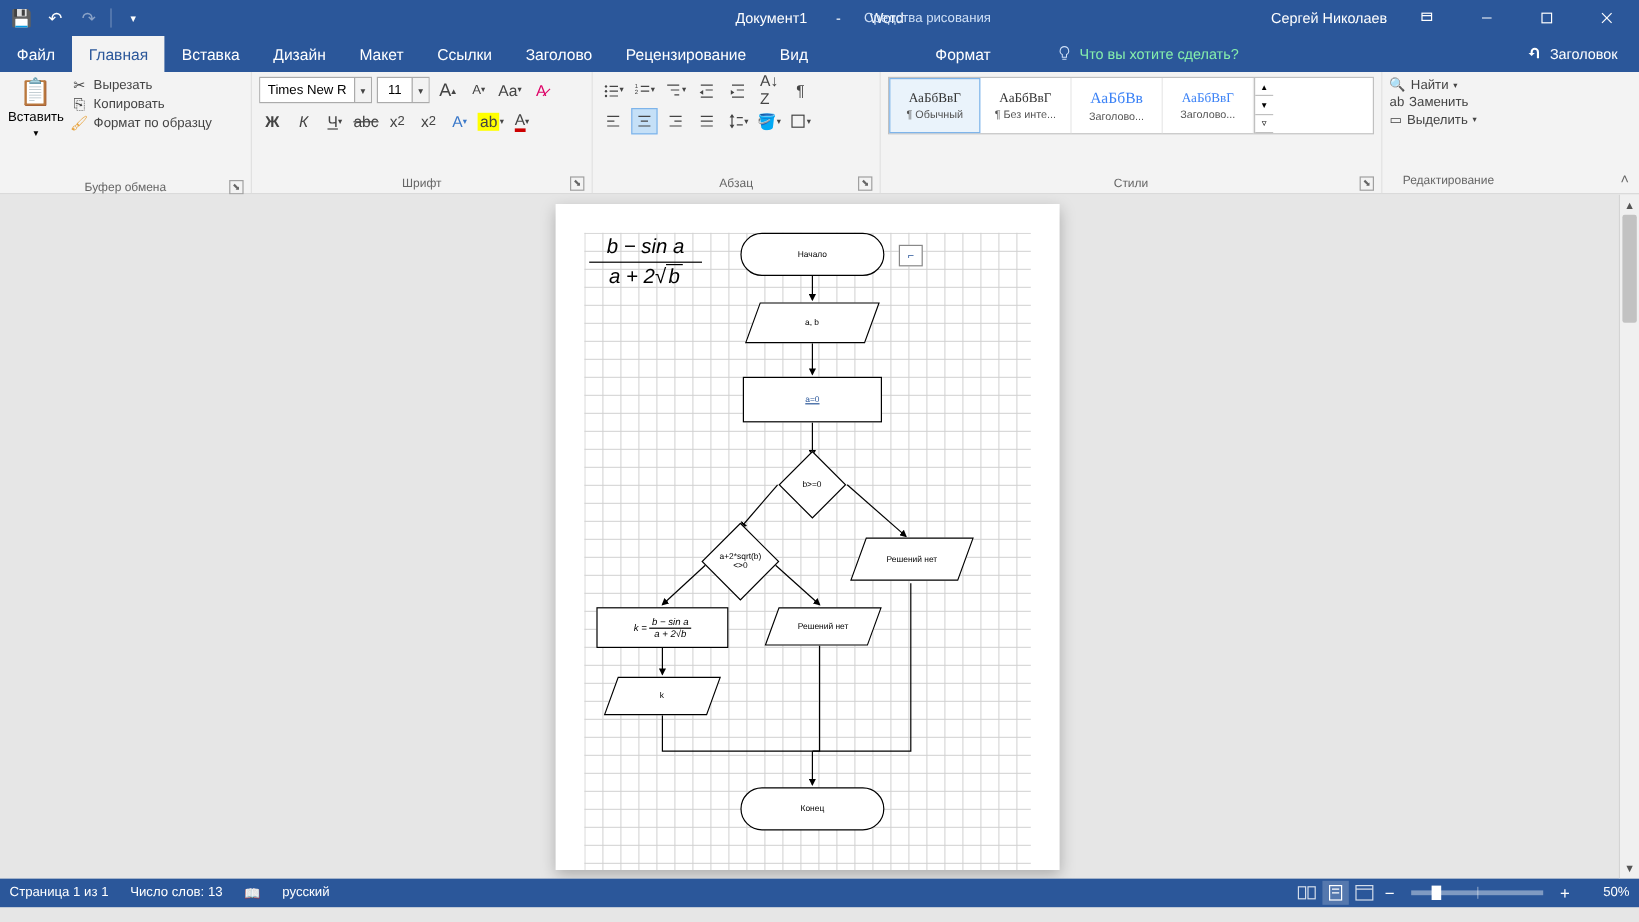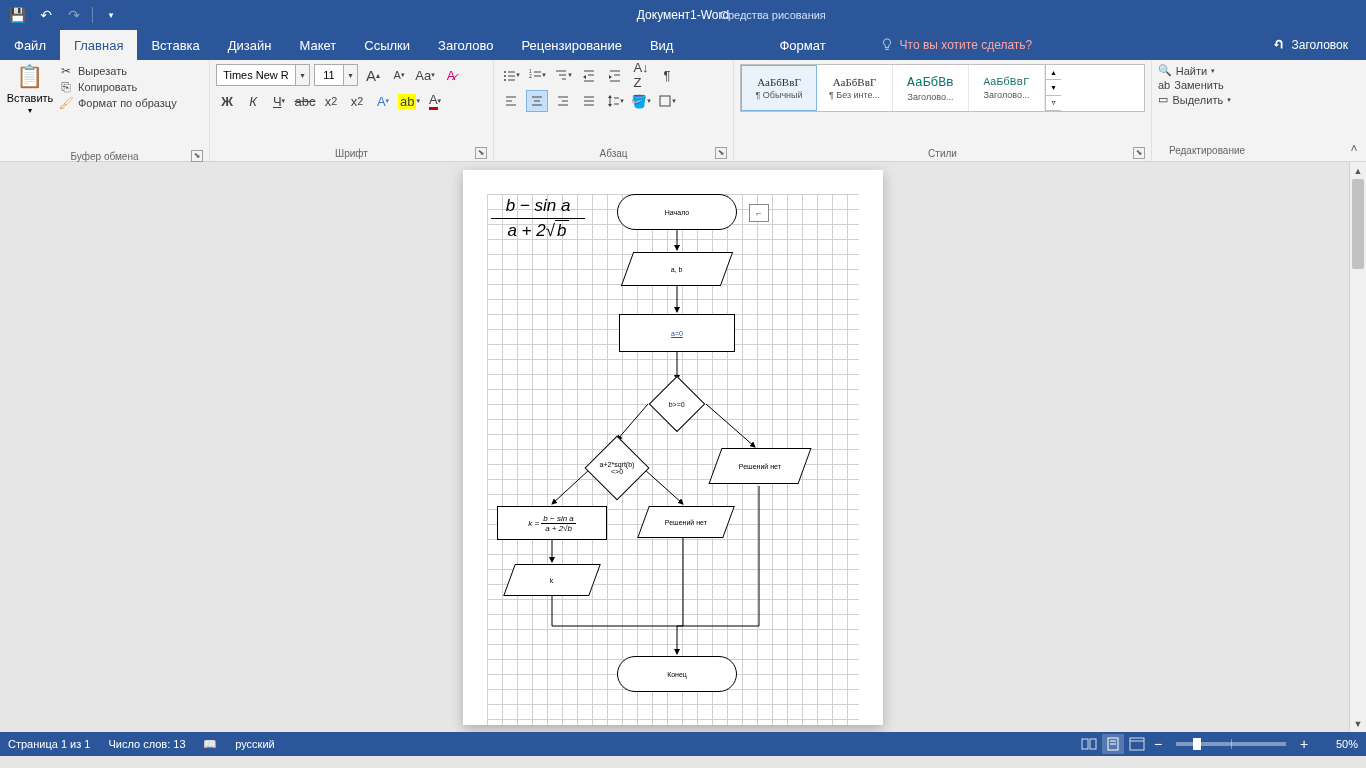--- a/index.html
+++ b/index.html
@@ -2,32 +2,32 @@
 <html><head>
 <meta charset="utf-8">
 <style>
 *{box-sizing:border-box;margin:0;padding:0;font-family:"Segoe UI",Tahoma,sans-serif;}
 body{width:1366px;height:768px;background:#e6e6e6;overflow:hidden;font-size:12px;position:relative;}
 .titlebar{height:30px;background:#2b579a;color:#fff;display:flex;align-items:center;}
 .qat{display:flex;align-items:center;gap:4px;padding:0 6px;}
 .qat-btn{width:24px;height:24px;display:flex;align-items:center;justify-content:center;color:#fff;cursor:pointer;font-size:14px;}
 .qat-btn.disabled{opacity:.45;}
 .sep{width:1px;height:16px;background:rgba(255,255,255,.3);margin:0 2px;}
-.title-center{position:absolute;left:50%;transform:translateX(-50%);display:flex;align-items:center;gap:0;font-size:12px;}
+.title-center{position:absolute;left:50%;transform:translateX(-50%);display:flex;align-items:center;gap:24px;font-size:12px;}
 .tool-tab{position:absolute;left:720px;color:#cfe0f7;font-size:11px;}
 .title-right{margin-left:auto;display:flex;align-items:center;gap:4px;padding-right:4px;}
 .user-name{font-size:12px;margin-right:6px;}
 .win-btn{width:46px;height:30px;display:flex;align-items:center;justify-content:center;cursor:pointer;}
 .win-btn svg{width:10px;height:10px;stroke:#fff;stroke-width:1;fill:none;}
 .tabstrip{height:30px;background:#2b579a;display:flex;align-items:stretch;color:#fff;}
 .tab{padding:0 14px;display:flex;align-items:center;font-size:13px;cursor:pointer;}
 .tab.file{background:#2b579a;}
 .tab.active{background:#f3f3f3;color:#2b579a;}
 .tab.format{margin-left:78px;}
-.tell-me{margin-left:40px;display:flex;align-items:center;gap:6px;color:#fca5a5;font-size:12px;}
+.tell-me{margin-left:40px;display:flex;align-items:center;gap:6px;color:#86efac;font-size:12px;}
 .tell-me svg{width:14px;height:14px;}
 .share{margin-left:auto;padding:0 18px;display:flex;align-items:center;gap:6px;cursor:pointer;}
 .share svg{width:14px;height:14px;fill:#fff;}
 .ribbon{height:102px;background:#f3f3f3;display:flex;border-bottom:1px solid #d4d4d4;position:relative;}
 .group{border-right:1px solid #e1e1e1;padding:4px 6px 2px;display:flex;flex-direction:column;justify-content:space-between;height:100%;}
 .group-body{display:flex;gap:4px;}
 .group-label{text-align:center;font-size:10px;color:#666;position:relative;height:14px;margin-top:36px;}
 .launcher{position:absolute;right:0;bottom:0;width:12px;height:12px;border:1px solid #a0a0a0;font-size:8px;color:#666;line-height:9px;text-align:center;cursor:pointer;}
 .big-btn{display:flex;flex-direction:column;align-items:center;justify-content:center;width:48px;cursor:pointer;gap:2px;}
 .big-btn .ico{font-size:22px;}
@@ -39,21 +39,21 @@
 .combo input{border:none;padding:0 4px;font-size:11px;width:78px;outline:none;text-align:center;}
 .combo .dd,.dd-btn{width:14px;background:#f3f3f3;display:flex;align-items:center;justify-content:center;font-size:8px;color:#444;cursor:pointer;border-left:1px solid #ababab;}
 .rb{width:22px;height:22px;display:flex;align-items:center;justify-content:center;cursor:pointer;font-size:13px;color:#444;}
 .rb.active{background:#c5e0f7;border:1px solid #7eb4ea;}
 .rb svg{width:14px;height:14px;}
 .styles-gallery{display:flex;border:1px solid #c0c0c0;background:#fff;height:72px;}
 .style-item{width:76px;border-right:1px solid #e8e8e8;display:flex;flex-direction:column;align-items:center;justify-content:center;cursor:pointer;padding:2px;}
 .style-item.on{border:1px solid #7eb4ea;background:#eaf3fb;}
 .style-prev{font-size:11px;font-family:"Times New Roman",serif;color:#333;}
 .style-prev.big{font-size:22px;color:#4a86c5;font-family:"Calibri Light",sans-serif;}
-.style-prev.blue{color:#0f766e;font-family:Liberation Mono, monospace;}
+.style-prev.blue{color:#3b82f6;}
 .style-name{font-size:9px;color:#555;margin-top:2px;white-space:nowrap;overflow:hidden;width:100%;text-align:center;}
 .gal-scroll{width:16px;display:flex;flex-direction:column;border-left:1px solid #c0c0c0;}
 .gal-scroll div{flex:1;display:flex;align-items:center;justify-content:center;font-size:8px;border-bottom:1px solid #c0c0c0;cursor:pointer;}
 .edit-items{display:flex;flex-direction:column;gap:2px;}
 .edit-item{display:flex;align-items:center;gap:4px;font-size:11px;color:#444;cursor:pointer;white-space:nowrap;}
 .collapse-ribbon{position:absolute;right:4px;bottom:4px;width:16px;height:16px;display:flex;align-items:center;justify-content:center;font-size:12px;color:#666;cursor:pointer;}
 .doc-area{height:570px;background:#e6e6e6;position:relative;overflow:hidden;}
 .v-scroll{position:absolute;right:0;top:0;bottom:0;width:17px;background:#f0f0f0;border-left:1px solid #d4d4d4;}
 .v-scroll .arrow{height:17px;display:flex;align-items:center;justify-content:center;font-size:9px;color:#555;cursor:pointer;}
 .v-scroll .thumb{position:absolute;top:17px;left:2px;right:2px;height:90px;background:#c2c2c2;border-radius:2px;cursor:pointer;}
@@ -96,20 +96,45 @@
     <div class="qat-btn disabled">↷</div>
     <div class="sep"></div>
     <div class="qat-btn" style="font-size:9px;">▾</div>
   </div>
   <div class="title-center">
     <span>Документ1</span>
     <span>-</span>
     <span>Word</span>
   </div>
   <div class="tool-tab">Средства рисования</div>
+  <div class="title-right">
+    <span class="user-name">Сергей Николаев</span>
+    <div class="win-btn">
+        <svg viewBox="0 0 10 10">
+          <rect x="1" y="1" width="8" height="6"></rect>
+          <line x1="1" y1="3" x2="9" y2="3"></line>
+        </svg>
+      </div>
+    <div class="win-btn">
+        <svg viewBox="0 0 10 10">
+          <line x1="1" y1="5" x2="9" y2="5"></line>
+        </svg>
+      </div>
+    <div class="win-btn">
+        <svg viewBox="0 0 10 10">
+          <rect x="1" y="1" width="8" height="8"></rect>
+        </svg>
+      </div>
+    <div class="win-btn close">
+        <svg viewBox="0 0 10 10">
+          <line x1="1" y1="1" x2="9" y2="9"></line>
+          <line x1="9" y1="1" x2="1" y2="9"></line>
+        </svg>
+      </div>
+  </div>
 </div>
 
 <div class="tabstrip">
   <div class="tab file">Файл</div>
   <div class="tab active">Главная</div>
   <div class="tab">Вставка</div>
   <div class="tab">Дизайн</div>
   <div class="tab">Макет</div>
   <div class="tab">Ссылки</div>
   <div class="tab">Заголово</div>

